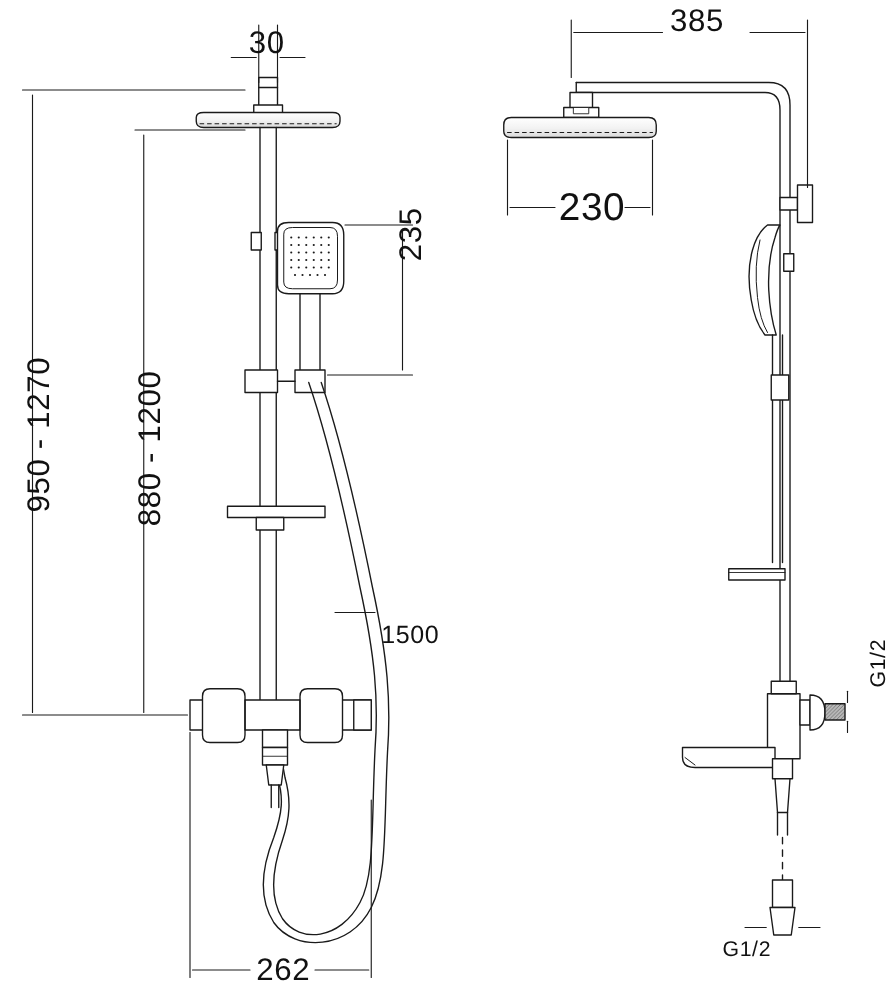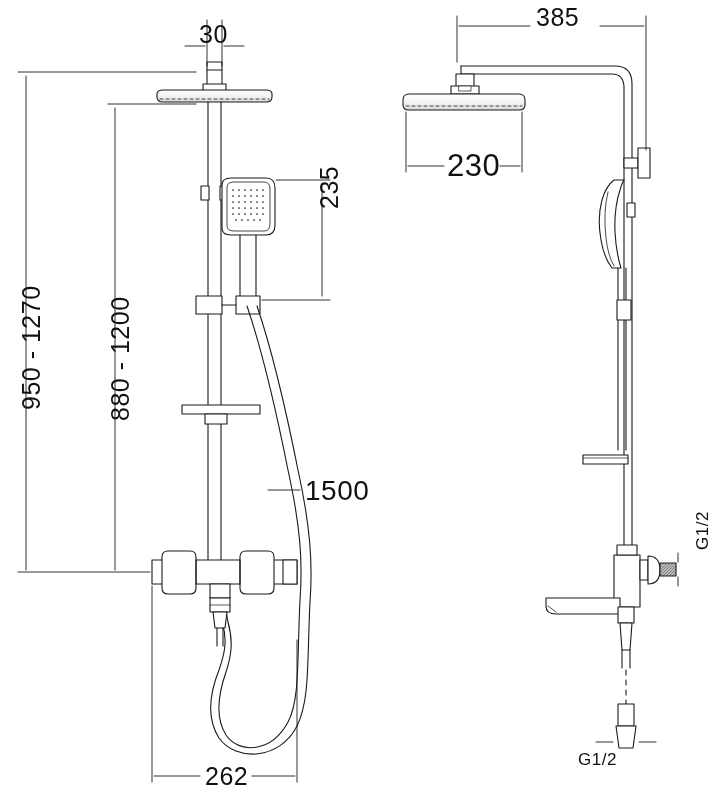--- a/index.html
+++ b/index.html
@@ -31,21 +31,21 @@
   }
   .t30{  font-size:25px; left:199px; top:20px; }
   .t385{ font-size:25px; left:536px; top:3px; }
   .t230{ font-size:31px; left:447px; top:148px; }
   .t235{ font-size:25px; left:315px; top:209px;
          transform:rotate(-90deg); transform-origin:left top; }
   .t9501270{ font-size:25px; left:17px; top:410px;
          transform:rotate(-90deg); transform-origin:left top; }
   .t8801200{ font-size:25px; left:106px; top:421px;
          transform:rotate(-90deg); transform-origin:left top; }
-  .t1500{ font-size:28px; left:305px; top:475px; }
+  .t1500{ font-size:20px; left:305px; top:497px; }
   .t262{ font-size:25px; left:205px; top:762px; }
   .tg12side{ font-size:17px; left:693px; top:550px;
          transform:rotate(-90deg); transform-origin:left top; }
   .tg12bot{ font-size:17px; left:578px; top:750px; }
 </style>
 </head>
 <body>
 
 <div id="sheet">
 

